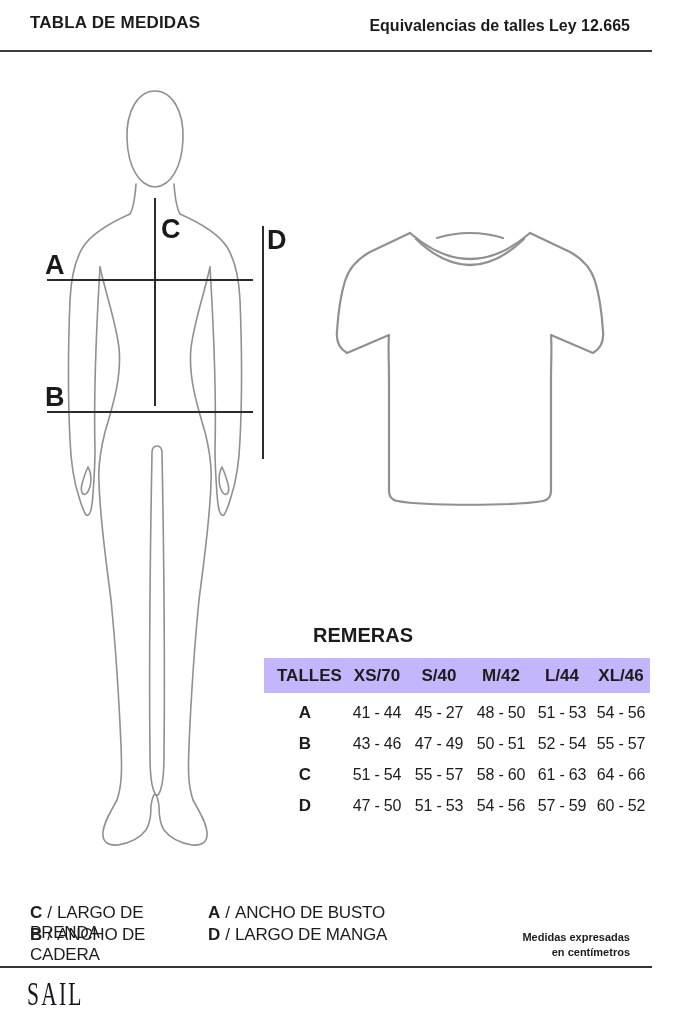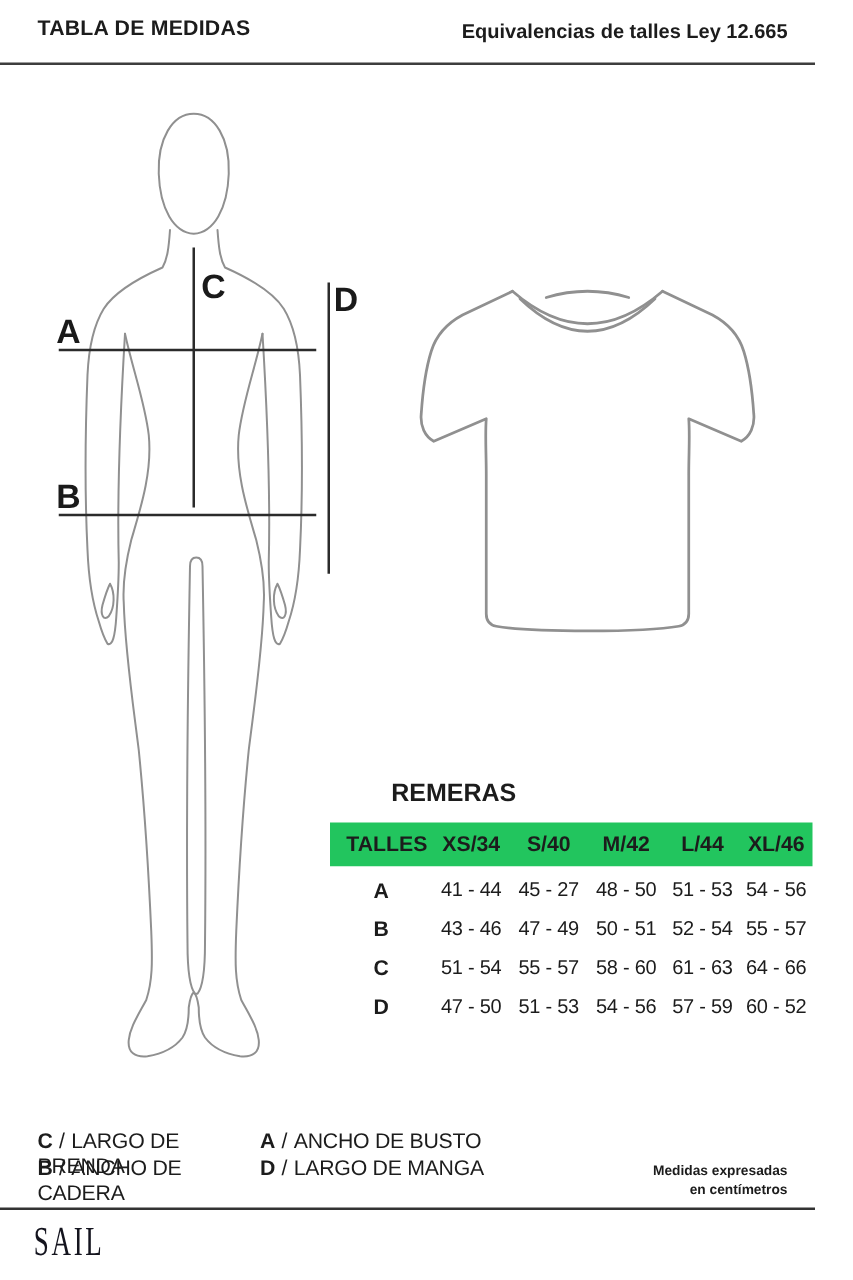--- a/index.html
+++ b/index.html
@@ -13,21 +13,21 @@
 
   
   .figure-svg { position:absolute; left:20px; top:85px; }
   .shirt-svg { position:absolute; left:330px; top:210px; }
   .figure-svg text { font-family:"Liberation Sans",sans-serif; font-weight:700; font-size:27px; fill:#1a1a1a; }
 
   
   .remeras-title { position:absolute; left:277px; top:624px; font-size:20px; font-weight:700;margin-left:36px; }
   .size-table { position:absolute; left:264px; top:658px; width:386px; }
   .st-row { display:grid; grid-template-columns:82px 62px 62px 62px 60px 58px; align-items:center; }
-  .st-head { height:35px; background:#22c55e; font-weight:700; font-size:17px; }
+  .st-head { height:35px; background:#c4b5fd; font-weight:700; font-size:17px; }
   .st-head .cell { text-align:center; }
   .st-head .cell.first { text-align:left; padding-left:13px; }
   .st-body { margin-top:4px; }
   .st-body .st-row { height:31px; font-size:16px; }
   .st-body .row-label { font-weight:700; font-size:17px; text-align:center; }
   .st-body .cell { text-align:center; letter-spacing:-0.2px; }
 
   
   .legend { position:absolute; left:30px; top:903px; display:grid; grid-template-columns:178px auto; grid-auto-rows:22px; font-size:17px; }
   .legend-item .lk { font-weight:700; }
@@ -78,21 +78,21 @@
       <path fill="none" d="M410,233 Q470,285 530,233"></path>
       <path fill="none" d="M416,239 Q470,291 524,239"></path>
     </g>
   </svg>
 
   <div class="remeras-title">REMERAS</div>
 
   <div class="size-table">
     <div class="st-row st-head">
       <div class="cell first">TALLES</div>
-      <div class="cell">XS/34</div>
+      <div class="cell">XS/70</div>
       <div class="cell">S/40</div>
       <div class="cell">M/42</div>
       <div class="cell">L/44</div>
       <div class="cell">XL/46</div>
     </div>
     <div class="st-body">
       <div class="st-row">
         <div class="row-label">A</div>
         <div class="cell">41 - 44</div>
         <div class="cell">45 - 27</div>

